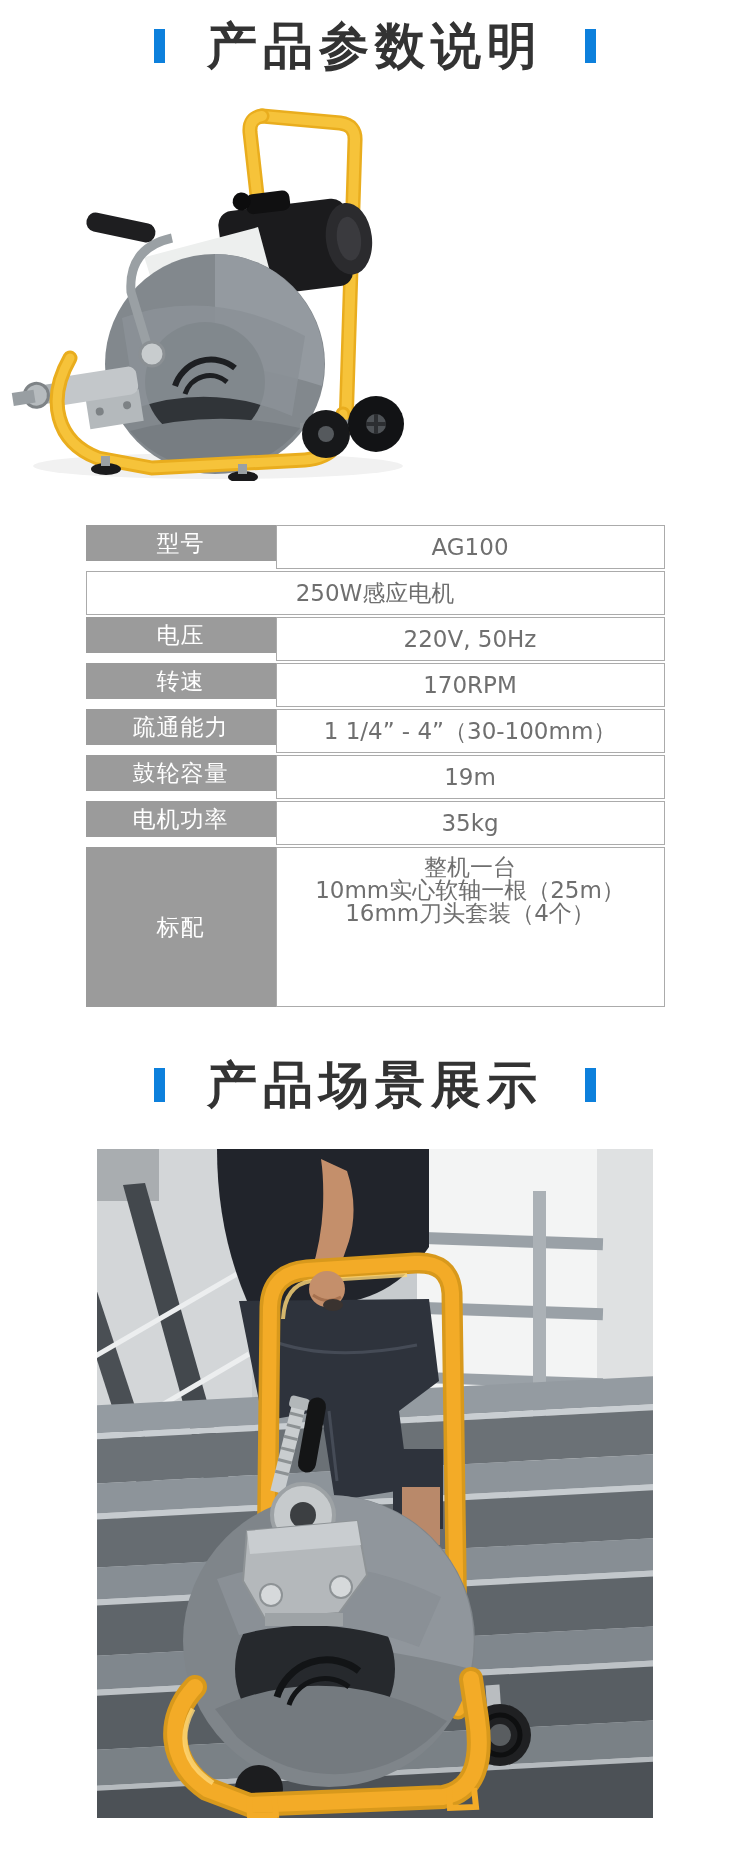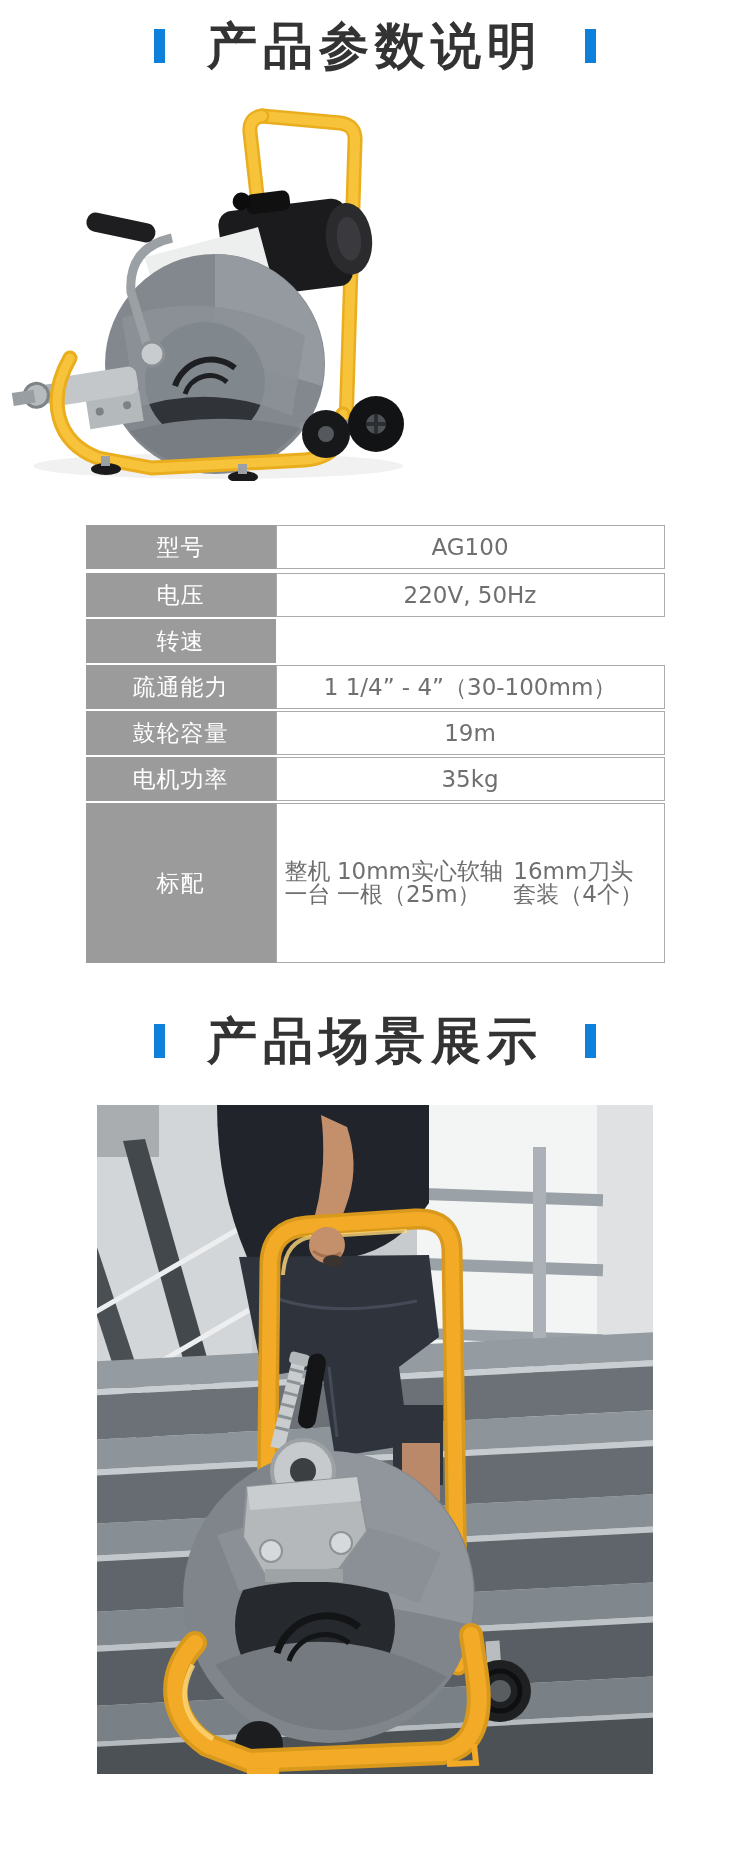--- a/index.html
+++ b/index.html
@@ -15,28 +15,28 @@
   .section-title { font-size:50px; font-weight:800; color:#333333; letter-spacing:6px; margin:0 30px; line-height:56px; white-space:nowrap; }
 
   
   .product-fig { width:430px; height:395px; margin:12px auto 0; }
   .scene-fig { width:556px; height:669px; margin:36px auto 0; display:block; }
 
   
   .spec-table { width:579px; margin:40px auto 0; }
   .spec-row { display:flex; margin-bottom:2px; }
   .spec-row:last-child { margin-bottom:0; }
-  .spec-label { width:190px; height:44px; background:#9b9b9b; color:#ffffff;
+  .spec-label { width:190px; height:36px; background:#9b9b9b; color:#ffffff;
                 display:flex; align-items:center; justify-content:center;
                 font-size:23px; letter-spacing:1px; flex:0 0 auto; }
   .spec-value { flex:1; height:44px; border:1px solid #ababab; color:#6f6f6f;
                 display:flex; align-items:center; justify-content:center;
                 font-size:23px; background:#ffffff; }
   .spec-row.multi .spec-label { height:160px; }
-  .spec-row.multi .spec-value { height:160px; flex-direction:row; justify-content:flex-start; padding:8px 8px; }
+  .spec-row.multi .spec-value { height:160px; flex-direction:column; justify-content:flex-start; padding:8px 8px; }
   .spec-row.multi .spec-value div { line-height:1; }
 </style>
 </head>
 <body>
 
 <div class="page">
 
   
   <div class="section-header hdr1">
     <span class="accent-bar"></span>
@@ -119,27 +119,29 @@
     </g>
   </svg>
 
   
   <div class="spec-table">
     <div class="spec-row">
       <div class="spec-label">型号</div>
       <div class="spec-value">AG100</div>
     </div>
     <div class="spec-row">
+      <div class="spec-value">250W感应电机</div>
     </div>
     <div class="spec-row">
       <div class="spec-label">电压</div>
       <div class="spec-value">220V, 50Hz</div>
     </div>
     <div class="spec-row">
       <div class="spec-label">转速</div>
+      <div class="spec-value">170RPM</div>
     </div>
     <div class="spec-row">
       <div class="spec-label">疏通能力</div>
       <div class="spec-value">1 1/4” - 4”（30-100mm）</div>
     </div>
     <div class="spec-row">
       <div class="spec-label">鼓轮容量</div>
       <div class="spec-value">19m</div>
     </div>
     <div class="spec-row">

